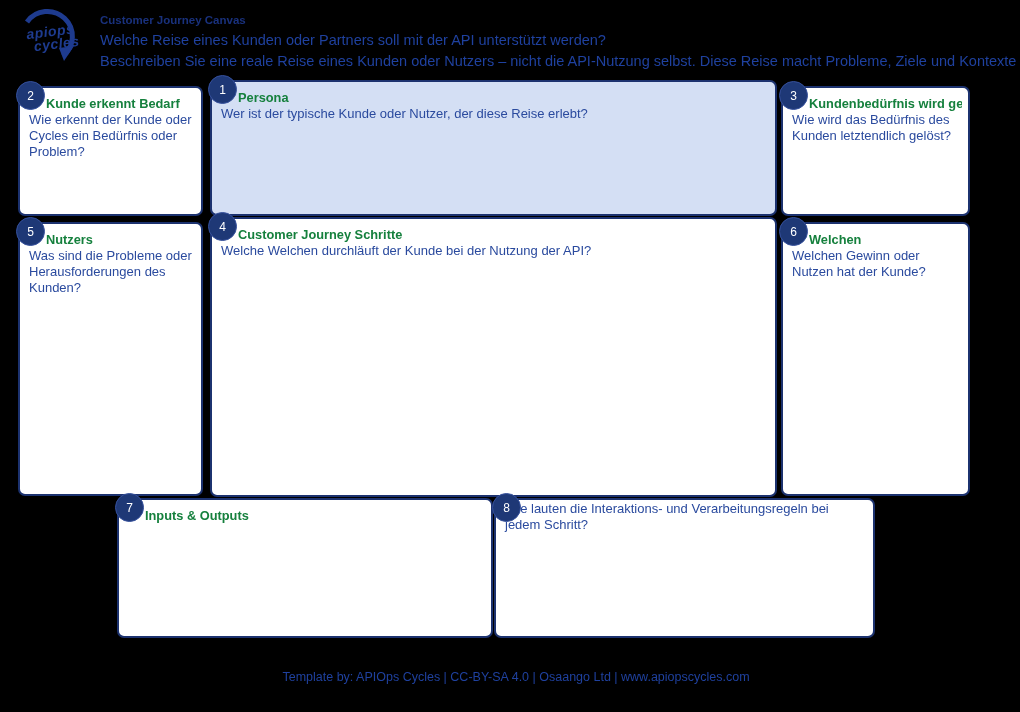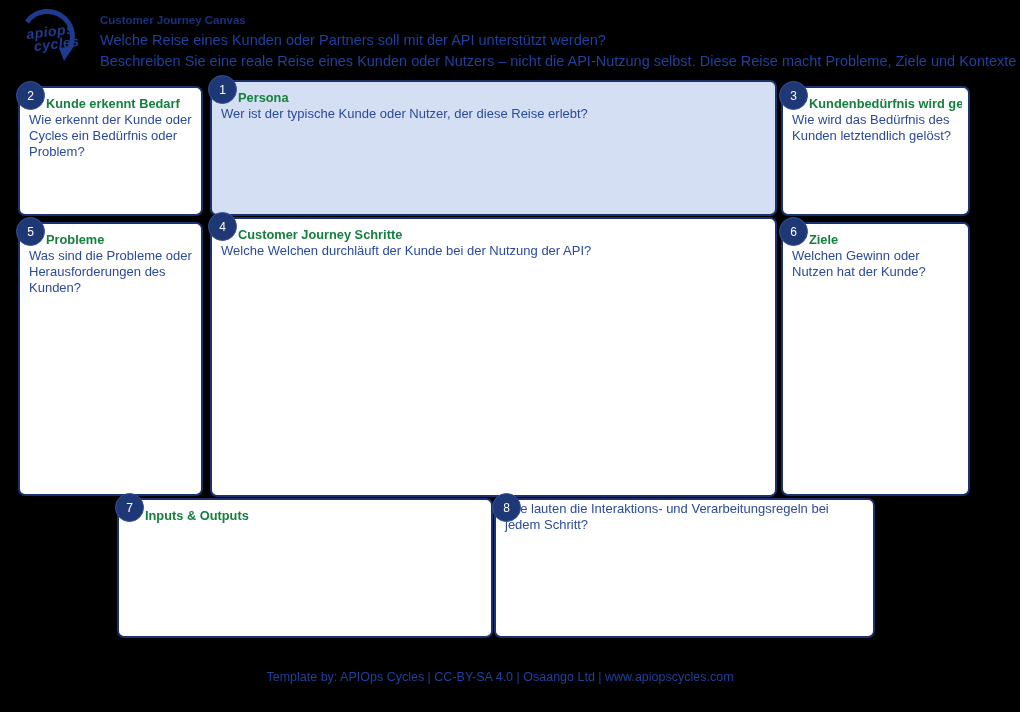--- a/index.html
+++ b/index.html
@@ -50,21 +50,21 @@
   .box-1{left:210px;top:80px;width:567px;height:136px;}
   .box-2{left:18px;top:86px;width:185px;height:130px;}
   .box-3{left:781px;top:86px;width:189px;height:130px;}
   .box-4{left:210px;top:217px;width:567px;height:280px;}
   .box-5{left:18px;top:222px;width:185px;height:274px;}
   .box-6{left:781px;top:222px;width:189px;height:274px;}
   .box-7{left:117px;top:498px;width:376px;height:140px;}
   .box-8{left:494px;top:498px;width:381px;height:140px;}
   
   .footer{
-    position:absolute;left:0;top:670px;width:1000px;
+    position:absolute;left:16px;top:670px;width:1000px;
     text-align:center;
     color:#1f419f;font-size:12.5px;
   }
 </style>
 </head>
 <body>
 
 <div class="logo">
   <span>
     <svg width="84" height="66" viewBox="0 0 84 66">
@@ -97,33 +97,33 @@
 </div>
 
 <div class="box box-3">
   <div class="badge">3</div>
   <div class="box-title">Kundenbedürfnis wird gelöst</div>
   <div class="box-question">Wie wird das Bedürfnis des Kunden letztendlich gelöst?</div>
 </div>
 
 <div class="box box-5">
   <div class="badge">5</div>
-  <div class="box-title">Probleme</div>
+  <div class="box-title">Nutzers</div>
   <div class="box-question">Was sind die Probleme oder Herausforderungen des Kunden?</div>
 </div>
 
 <div class="box box-4">
   <div class="badge">4</div>
   <div class="box-title">Customer Journey Schritte</div>
   <div class="box-question">Welche Welchen durchläuft der Kunde bei der Nutzung der API?</div>
 </div>
 
 <div class="box box-6">
   <div class="badge">6</div>
-  <div class="box-title">Ziele</div>
+  <div class="box-title">Welchen</div>
   <div class="box-question">Welchen Gewinn oder Nutzen hat der Kunde?</div>
 </div>
 
 <div class="box box-7">
   <div class="badge">7</div>
   <div class="box-title">Inputs &amp; Outputs</div>
 </div>
 
 <div class="box box-8">
   <div class="badge">8</div>

